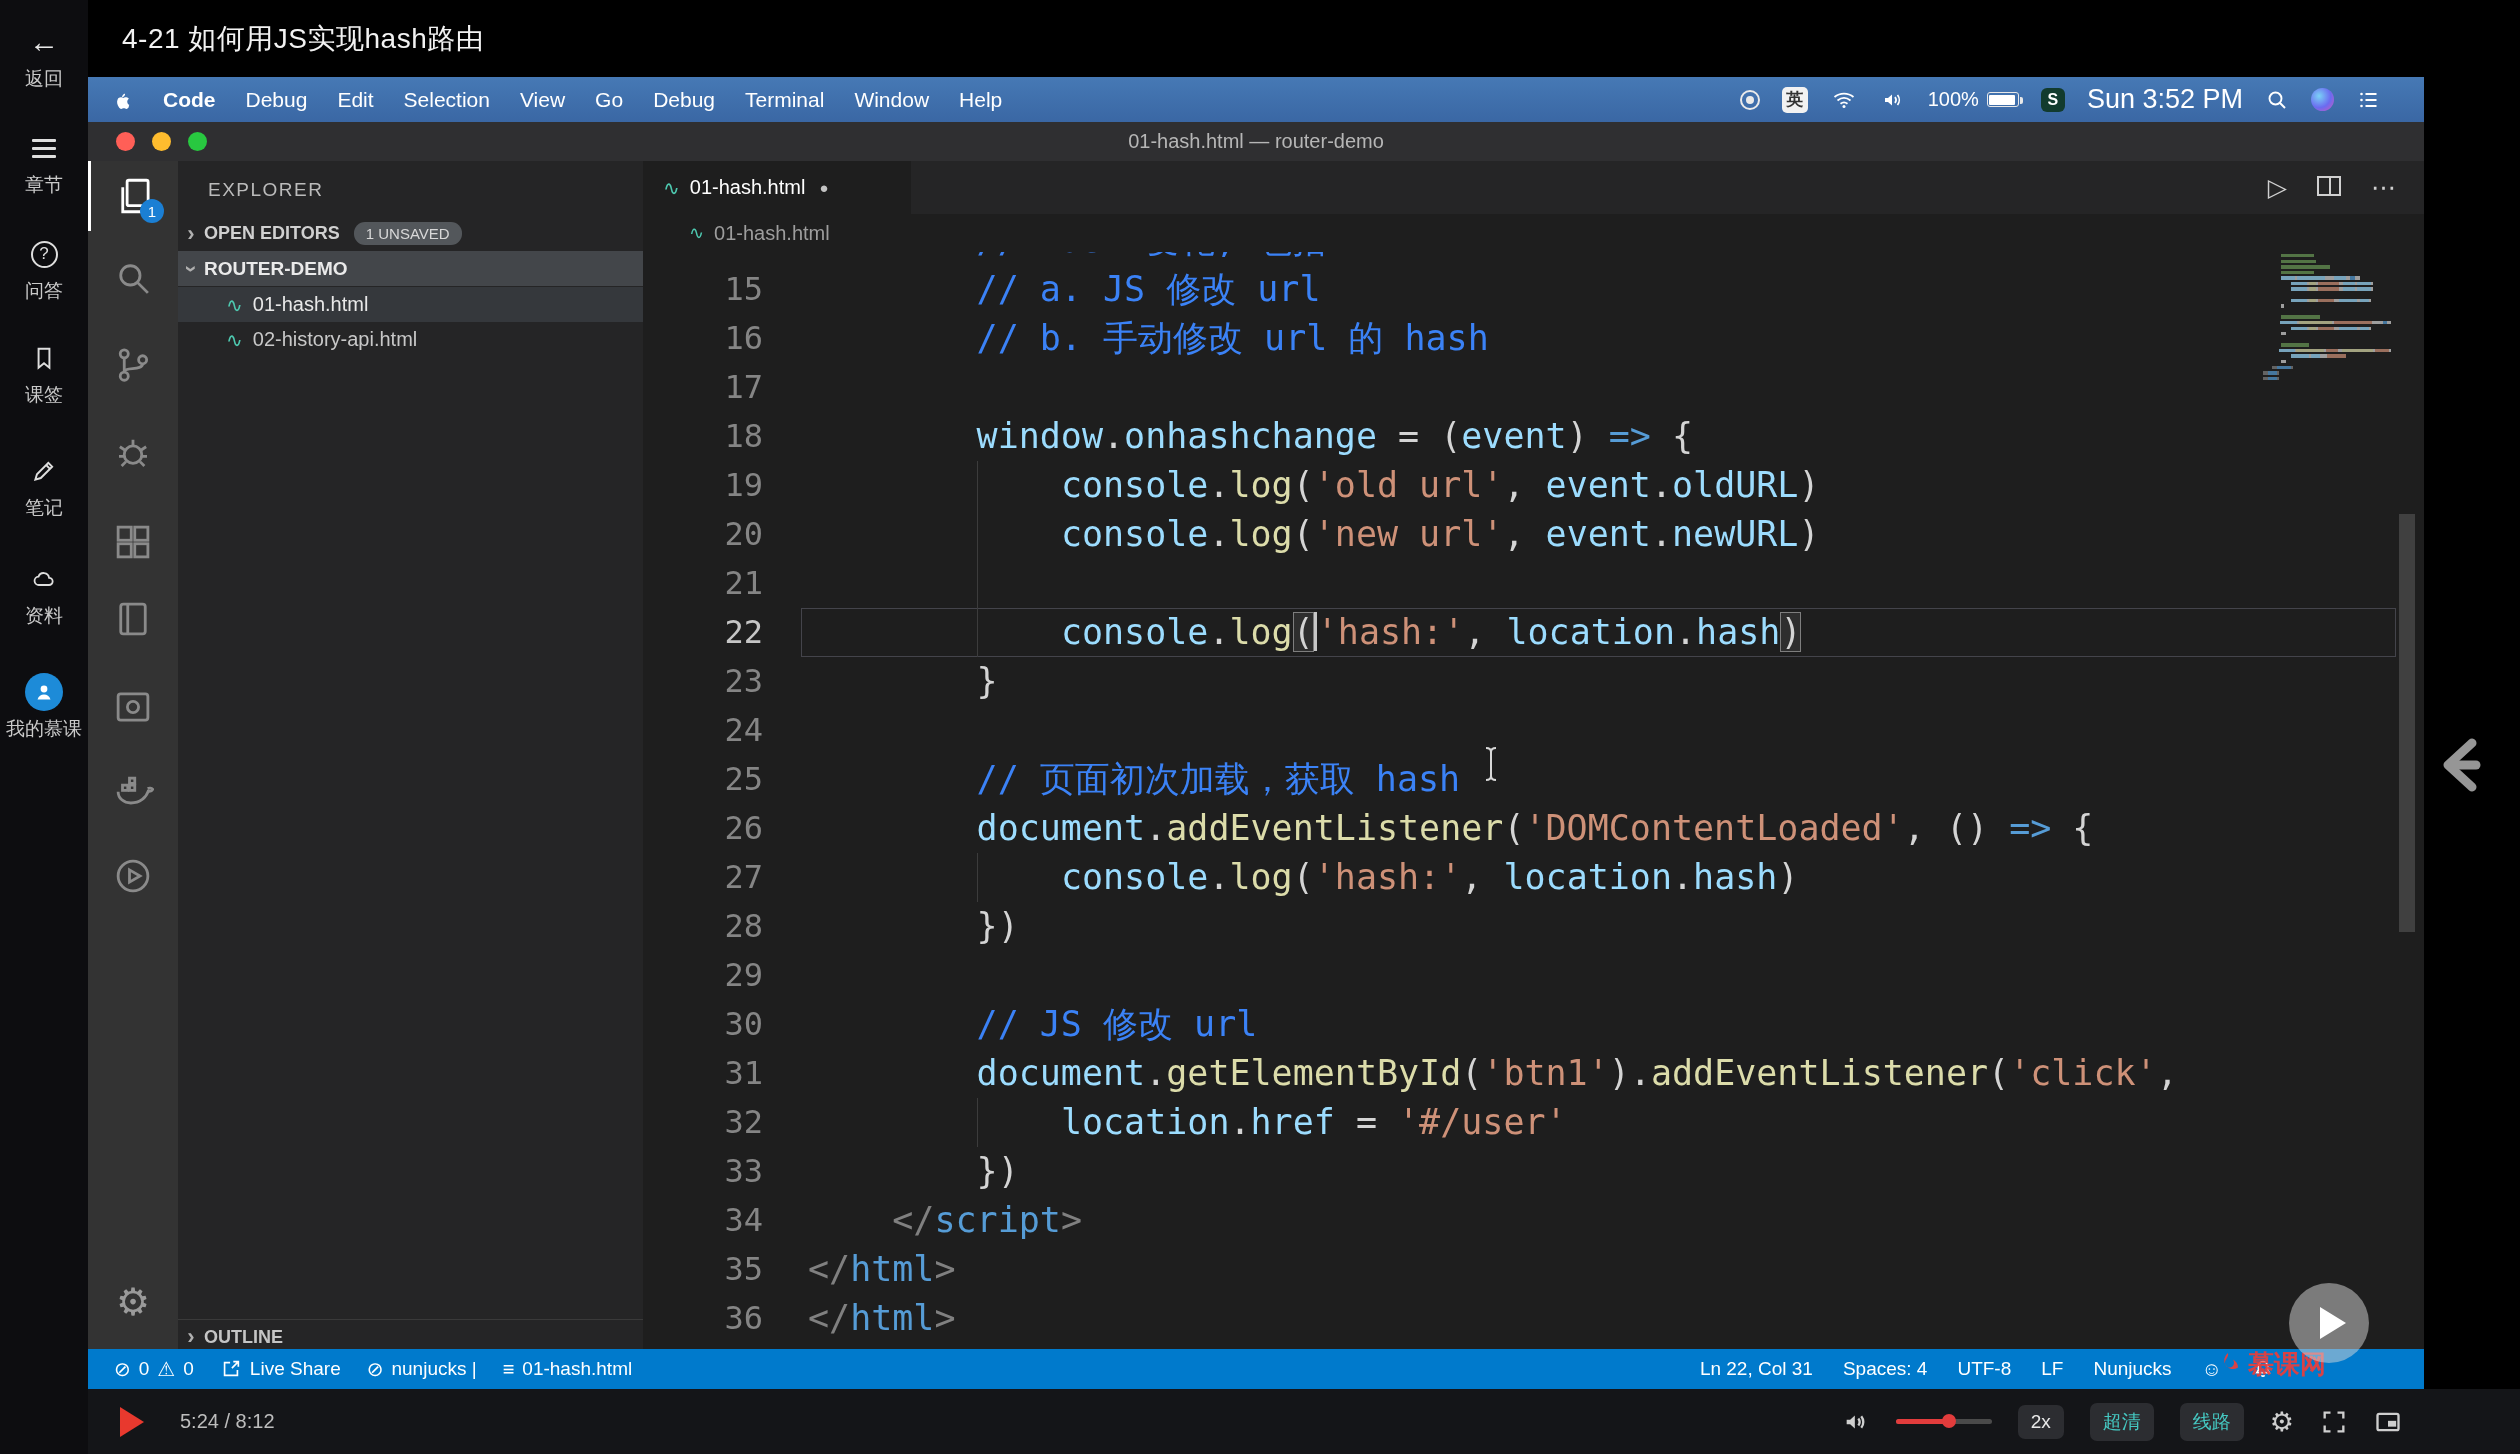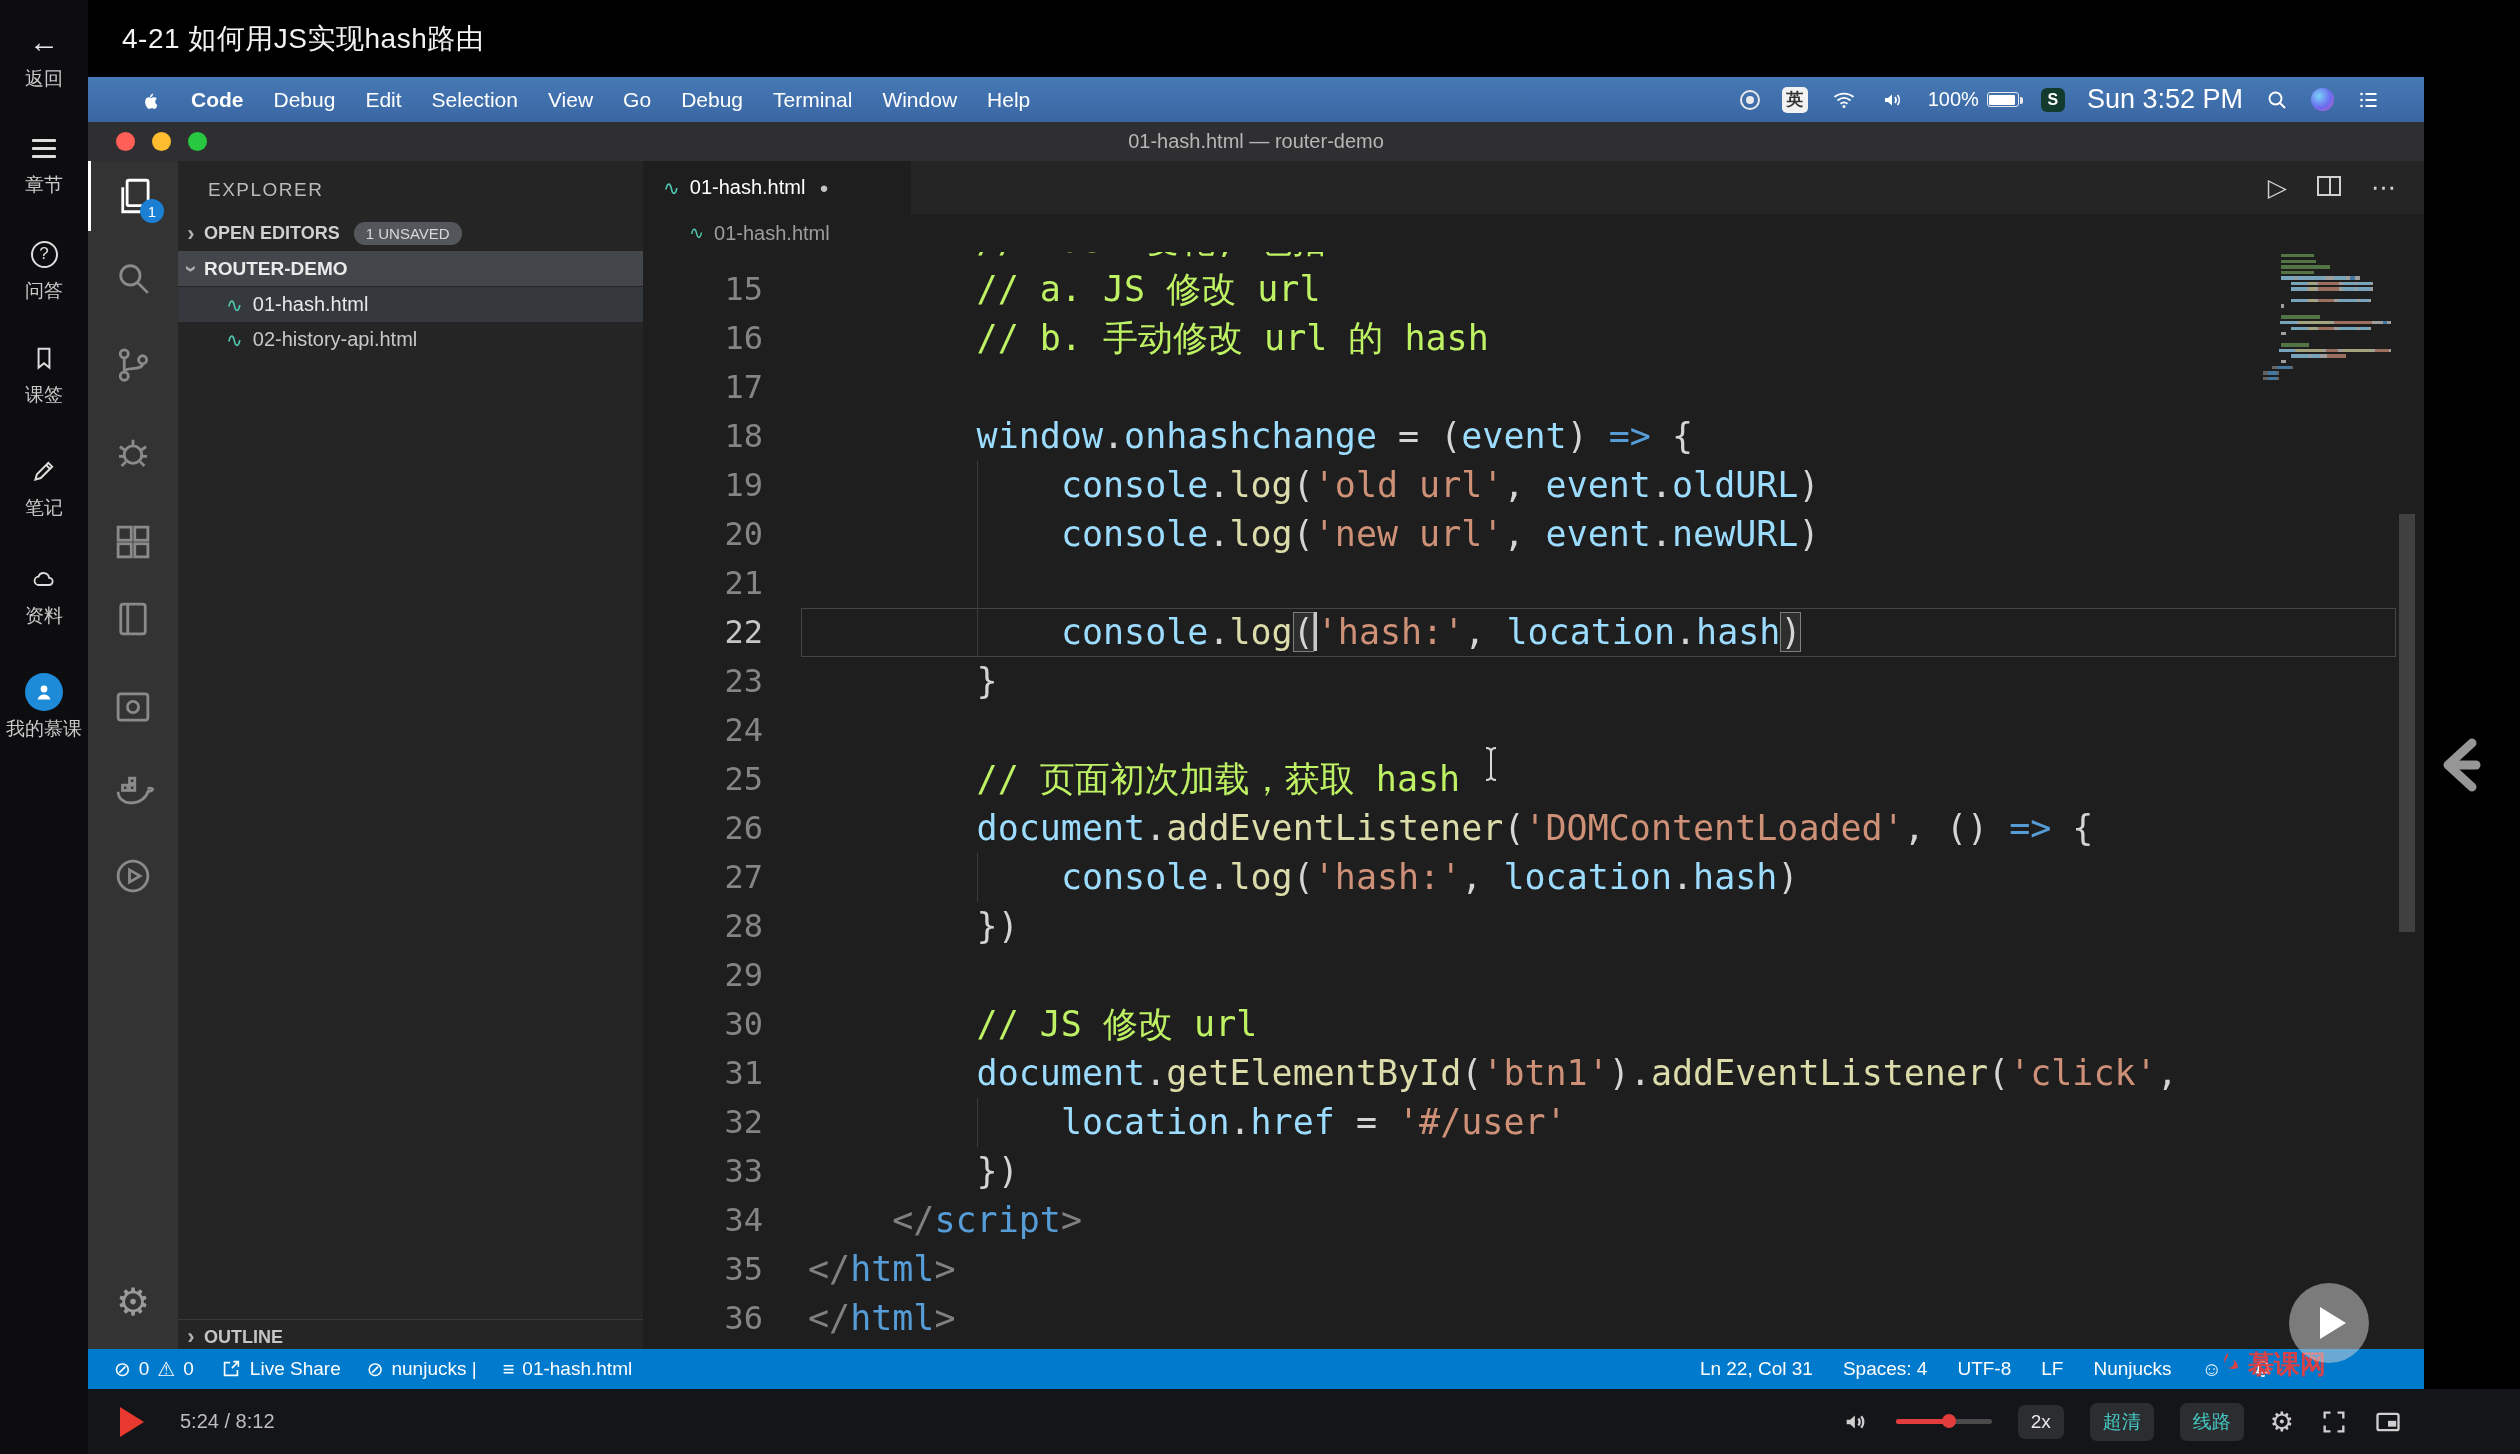--- a/index.html
+++ b/index.html
@@ -17,21 +17,21 @@
   .ic-menu { display:flex; flex-direction:column; gap:5px; }
   .ic-menu i { display:block; width:24px; height:3px; background:#dedede; border-radius:1px; }
   .ic-q { width:27px; height:27px; border:2px solid #dedede; border-radius:50%; font-size:17px; display:flex; align-items:center; justify-content:center; color:#dedede; }
   .ic-avatar { width:38px; height:38px; border-radius:50%; background:#1d8bd8; display:flex; align-items:center; justify-content:center; }
   
   #player-topbar { position:absolute; left:88px; top:0; width:2432px; height:77px; background:#000; display:flex; align-items:center; z-index:25; }
   #player-title { margin-left:34px; font-size:28px; color:#f2f2f2; font-weight:500; letter-spacing:.5px; }
   
   #video { position:absolute; left:88px; top:77px; width:2336px; height:1312px; background:#1e1e1e; overflow:hidden; }
   
-  #menubar { position:absolute; left:0; top:0; width:100%; height:45px; background:linear-gradient(180deg,#4679b5,#3a67a4); display:flex; align-items:center; color:#fff; font-size:21px;padding-left:28px; }
+  #menubar { position:absolute; left:0; top:0; width:100%; height:45px; background:linear-gradient(180deg,#4679b5,#3a67a4); display:flex; align-items:center; color:#fff; font-size:21px; }
   #menu-left { display:flex; align-items:center; gap:30px; margin-left:26px; }
   .menu-item { cursor:pointer; }
   .menu-item.bold { font-weight:700; }
   #menu-right { margin-left:auto; margin-right:42px; display:flex; align-items:center; gap:22px; }
   .mbi { display:flex; align-items:center; justify-content:center; }
   .rec { width:20px; height:20px; border:2px solid #eaeaea; border-radius:50%; position:relative; }
   .rec::after { content:""; position:absolute; left:4px; top:4px; width:8px; height:8px; background:#eaeaea; border-radius:50%; }
   .input-badge { width:26px; height:26px; background:#f2f2f2; color:#333; border-radius:5px; font-size:17px; font-weight:700; display:flex; align-items:center; justify-content:center; }
   .batt-wrap { display:flex; align-items:center; gap:8px; }
   .batt { position:relative; width:32px; height:15px; border:1.5px solid #e8e8e8; border-radius:3px; }
@@ -78,21 +78,21 @@
   .split-ic::after { content:""; position:absolute; left:10px; top:0; bottom:0; width:2px; background:#d0d0d0; }
   #breadcrumb { position:absolute; left:0; top:53px; width:100%; height:38px; background:#1e1e1e; display:flex; align-items:center; padding-left:46px; color:#9d9d9d; font-size:20px; }
   #breadcrumb .file-glyph { font-size:18px; }
   
   #codearea { position:absolute; left:0; top:91px; width:100%; height:1097px; overflow:hidden; background:#1e1e1e; }
   #code-lines { position:absolute; left:0; top:0; width:100%; margin-top:-36px; }
   .cl { position:relative; height:49px; line-height:49px; font-family:"DejaVu Sans Mono", monospace; font-size:35px; white-space:pre; }
   .cl .ln { position:absolute; left:0; top:0; width:120px; text-align:right; color:#858585; font-size:32px; }
   .cl .ln.cur { color:#c6c6c6; }
   .cl .lt { position:absolute; left:165px; top:0; }
-  .tk-c { color:#bef264; } .tk-v { color:#9cdcfe; } .tk-f { color:#dcdcaa; }
+  .tk-c { color:#3b82f6; } .tk-v { color:#9cdcfe; } .tk-f { color:#dcdcaa; }
   .tk-s { color:#ce9178; } .tk-p { color:#d4d4d4; } .tk-a { color:#569cd6; }
   .tk-tp { color:#808080; } .tk-tn { color:#569cd6; }
   .tk-pb { color:#d4d4d4; outline:1.5px solid #7e7e7e; outline-offset:-1px; background:rgba(120,120,120,.18); }
   .guide { position:absolute; top:0; bottom:0; width:1px; background:#3c3c3c; }
   .curline-box { position:absolute; left:158px; right:28px; top:0; bottom:0; border:1.5px solid #44444b; pointer-events:none; }
   .cursor-bar { display:inline-block; width:3px; height:39px; background:#c8c8c8; vertical-align:-7px; }
   
   #minimap { position:absolute; left:1620px; top:2px; width:128px; height:100%; }
   .mm-row { display:flex; height:3.4px; margin-bottom:2.2px; }
   .mm-seg { height:100%; opacity:.7; }

